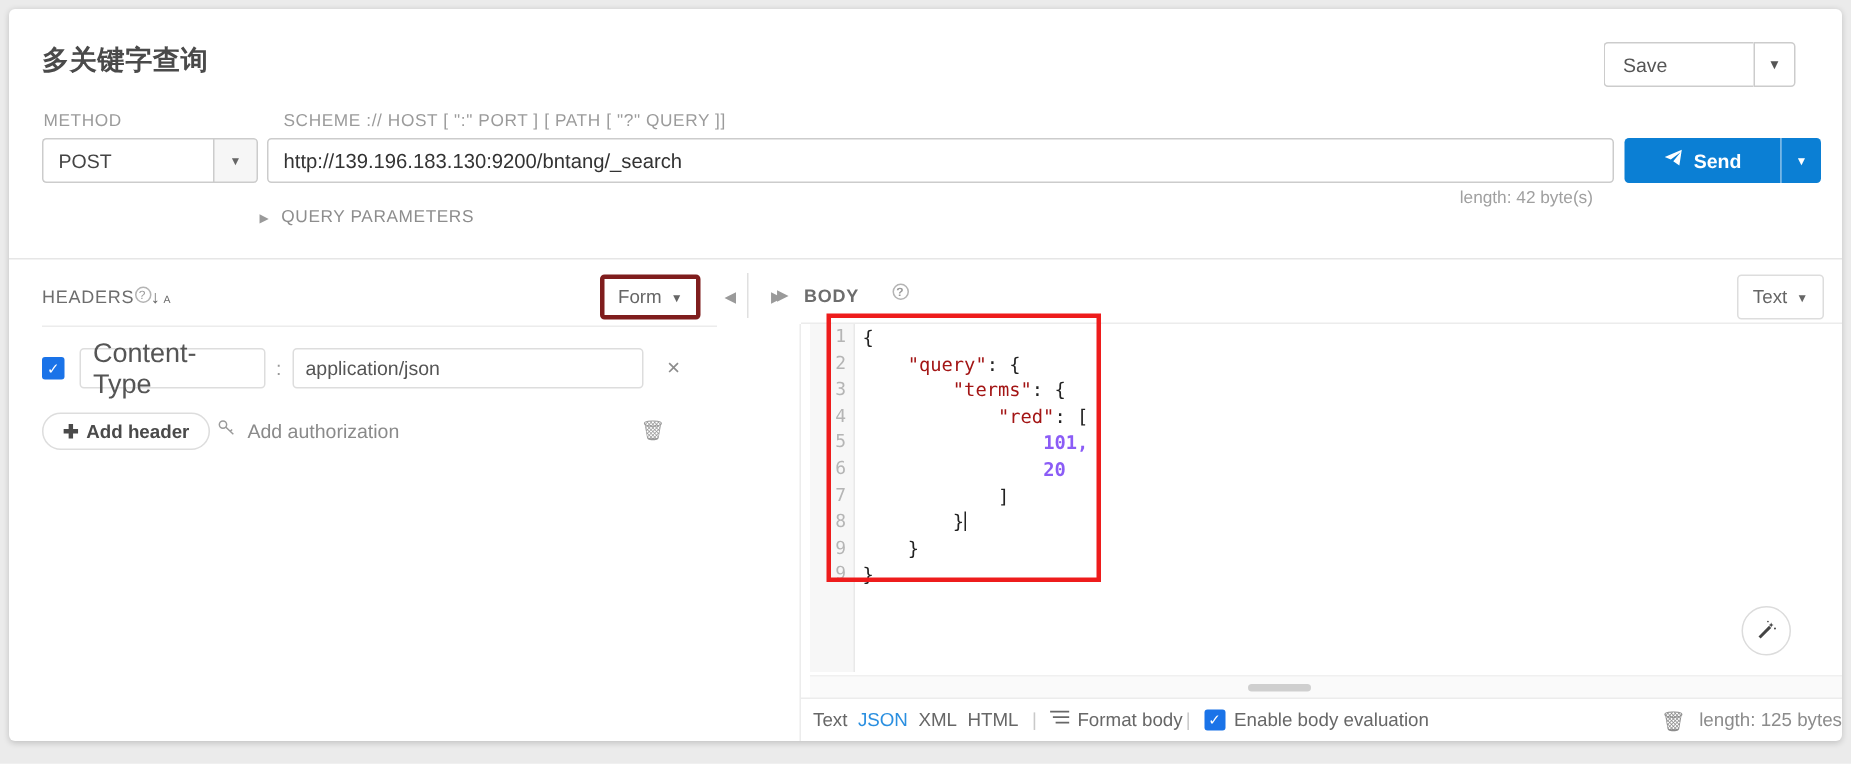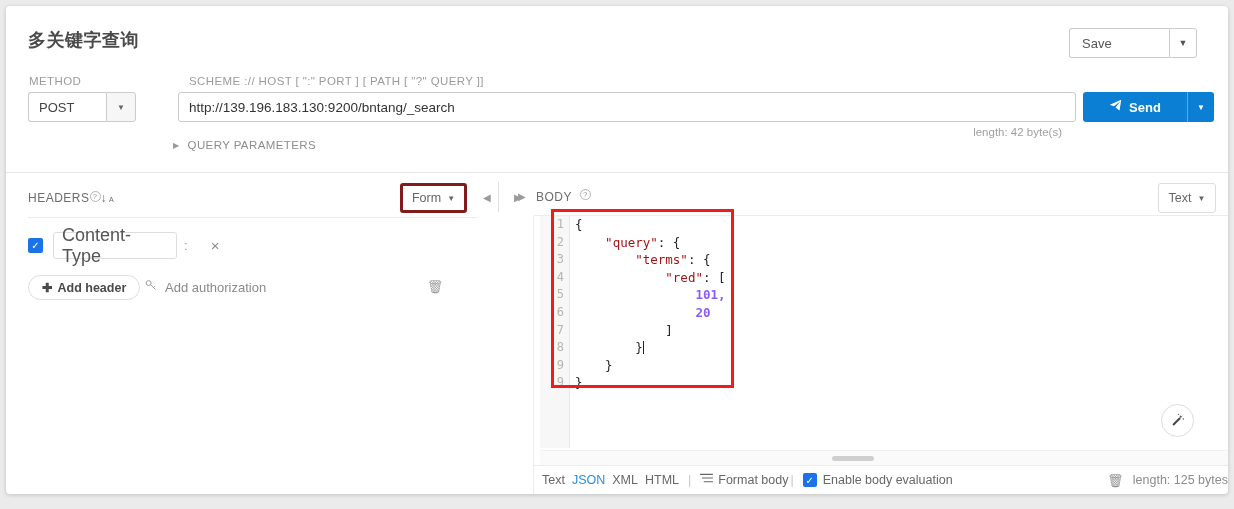--- a/index.html
+++ b/index.html
@@ -51,21 +51,21 @@
   .fld-label {
     position: absolute;
     font-size: 11.5px; color: #9b9b9b; letter-spacing: .4px;
   }
   #lbl-method { left: 23px; top: 69px; }
   #lbl-url    { left: 183px; top: 69px; }
 
   
   .method-wrap {
     position: absolute; left: 22px; top: 86px;
-    width: 108px; height: 30px; display: flex;
+    width: 144px; height: 30px; display: flex;
   }
   .method-val {
     flex: 1; border: 1px solid #ccc; border-right: none;
     border-radius: 3px 0 0 3px; background: #fff;
     font-size: 13px; color: #444;
     display: flex; align-items: center; padding-left: 10px;
   }
   .method-caret {
     width: 30px; border: 1px solid #ccc; border-radius: 0 3px 3px 0;
     background: #f6f6f6;
@@ -198,22 +198,22 @@
     font-size: 13px; color: #8a8a8a; cursor: pointer;
   }
   .hdr-trash {
     position: absolute; left: 421px; top: 273px;
     font-size: 13px; color: #9a9a9a; cursor: pointer;
   }
 
   
   .body-title {
     position: absolute; left: 530px; top: 184px;
-    display: flex; align-items: center; gap: 8px;
-    font-size: 12px; color: #6d6d6d; letter-spacing: .5px;
+    display: flex; align-items: center; gap: 22px;
+    font-size: 12px; color: #6d6d6d; letter-spacing: .5px; font-weight: bold;
   }
   .body-caret {
     position: absolute; left: 512px; top: 185px;
     font-size: 10px; color: #9a9a9a; cursor: pointer;
   }
   .text-sel {
     position: absolute; left: 1152px; top: 177px;
     width: 58px; height: 30px; border: 1px solid #ddd; border-radius: 3px;
     background: #fff; font-size: 12.5px; color: #666;
     display: flex; align-items: center; justify-content: center; gap: 6px;
@@ -354,20 +354,21 @@
   </div>
   <div class="arrow-left">◀</div>
   <div class="arrow-right">▶</div>
 
   <div class="hdr-rule"></div>
 
   <div class="hdr-row">
     <div class="cbx">✓</div>
     <div class="hdr-key">Content-Type</div>
     <div class="colon">:</div>
+    <div class="hdr-val">application/json</div>
     <div class="row-x">×</div>
   </div>
 
   <div class="add-hdr-btn">
     <span>✚</span>
     <span>Add header</span>
   </div>
 
   <div class="add-auth">
     <span>

